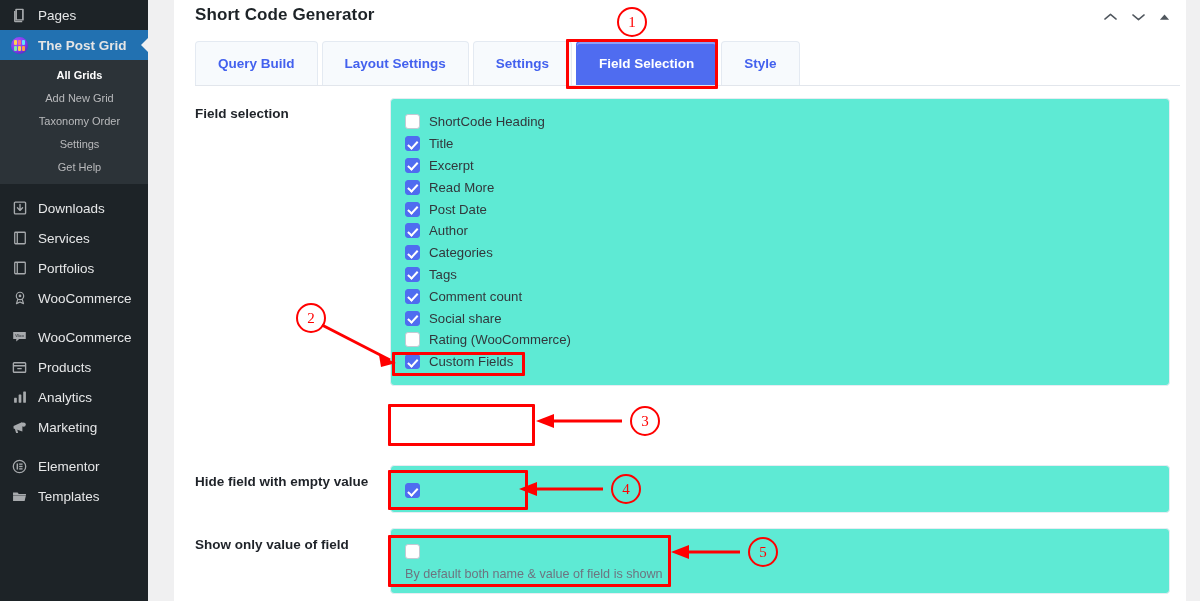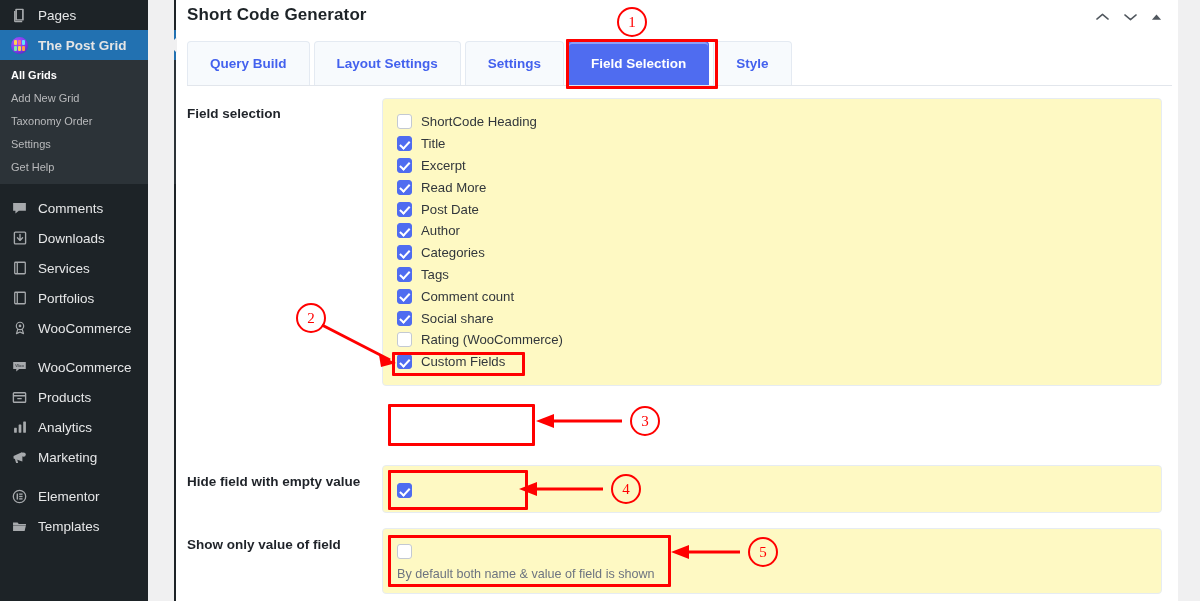--- a/index.html
+++ b/index.html
@@ -11,23 +11,24 @@
   }
   #root {
     position: relative;
     width: 1200px; height: 601px;
     overflow: hidden;
   }
 
   
   #sidebar {
     position: absolute; left: 0; top: 0;
-    width: 176px; height: 601px;
+    width: 148px; height: 601px;
     background: #1d2327;
     color: #c3c4c7;
+    text-align: center;
   }
   .sb-item {
     display: flex; align-items: center;
     height: 30px;
     padding-left: 9px;
     font-size: 13.5px;
     color: #e6e7e8;
     box-sizing: border-box;
     position: relative;
   }
@@ -92,21 +93,21 @@
     background: #f0f0f1;
   }
   #rightgutter {
     position: absolute; left: 1175px; top: 0;
     width: 25px; height: 601px;
     background: #f0f0f1;
   }
 
   
   #main {
-    position: absolute; left: 177px; top: 0;
+    position: absolute; left: 185px; top: 0;
     width: 1001px; height: 601px;
     background: #ffffff;
   }
   #page-title {
     position: absolute; left: 10px; top: 5px;
     font-size: 17px; font-weight: bold; color: #1d2327;
     letter-spacing: 0.1px;
   }
   #winctrls {
     position: absolute; right: 16px; top: 12px;
@@ -153,21 +154,21 @@
     position: absolute;
     display: flex;
   }
   .row-label {
     font-size: 13.5px;
     font-weight: bold;
     color: #1f2329;
     line-height: 19px;
   }
   .panel {
-    background: #fef9c3;
+    background: #5eead4;
     border: 1px solid #e6ecf2;
     border-radius: 4px;
     box-sizing: border-box;
   }
 
   .cb-list { padding: 12px 0 10px 14px; }
   .cb-row {
     display: flex; align-items: center;
     height: 21.8px;
     font-size: 13.2px;
@@ -264,28 +265,20 @@
     <div class="sb-sub">
       <div class="sub-item active">All Grids</div>
       <div class="sub-item">Add New Grid</div>
       <div class="sub-item">Taxonomy Order</div>
       <div class="sub-item">Settings</div>
       <div class="sub-item">Get Help</div>
     </div>
 
     <div class="sb-gap"></div>
 
-    <div class="sb-item">
-      <span class="sb-ico">
-        <svg width="17" height="17" viewBox="0 0 20 20" fill="currentColor">
-            <path d="M2.5 3.5h15v9h-8.3l-4 3.4v-3.4H2.5v-9z"></path>
-          </svg>
-      </span>
-      <span class="sb-lbl">Comments</span>
-    </div>
 
     <div class="sb-item">
       <span class="sb-ico">
         <svg width="16" height="16" viewBox="0 0 20 20" fill="none" stroke="currentColor" stroke-width="1.7">
             <rect x="3" y="2.6" width="14" height="14.8" rx="1.2"></rect>
             <path d="M10 5.6v7.2M6.8 9.8 10 13l3.2-3.2" stroke-linecap="round" stroke-linejoin="round" fill="none"></path>
           </svg>
       </span>
       <span class="sb-lbl">Downloads</span>
     </div>

